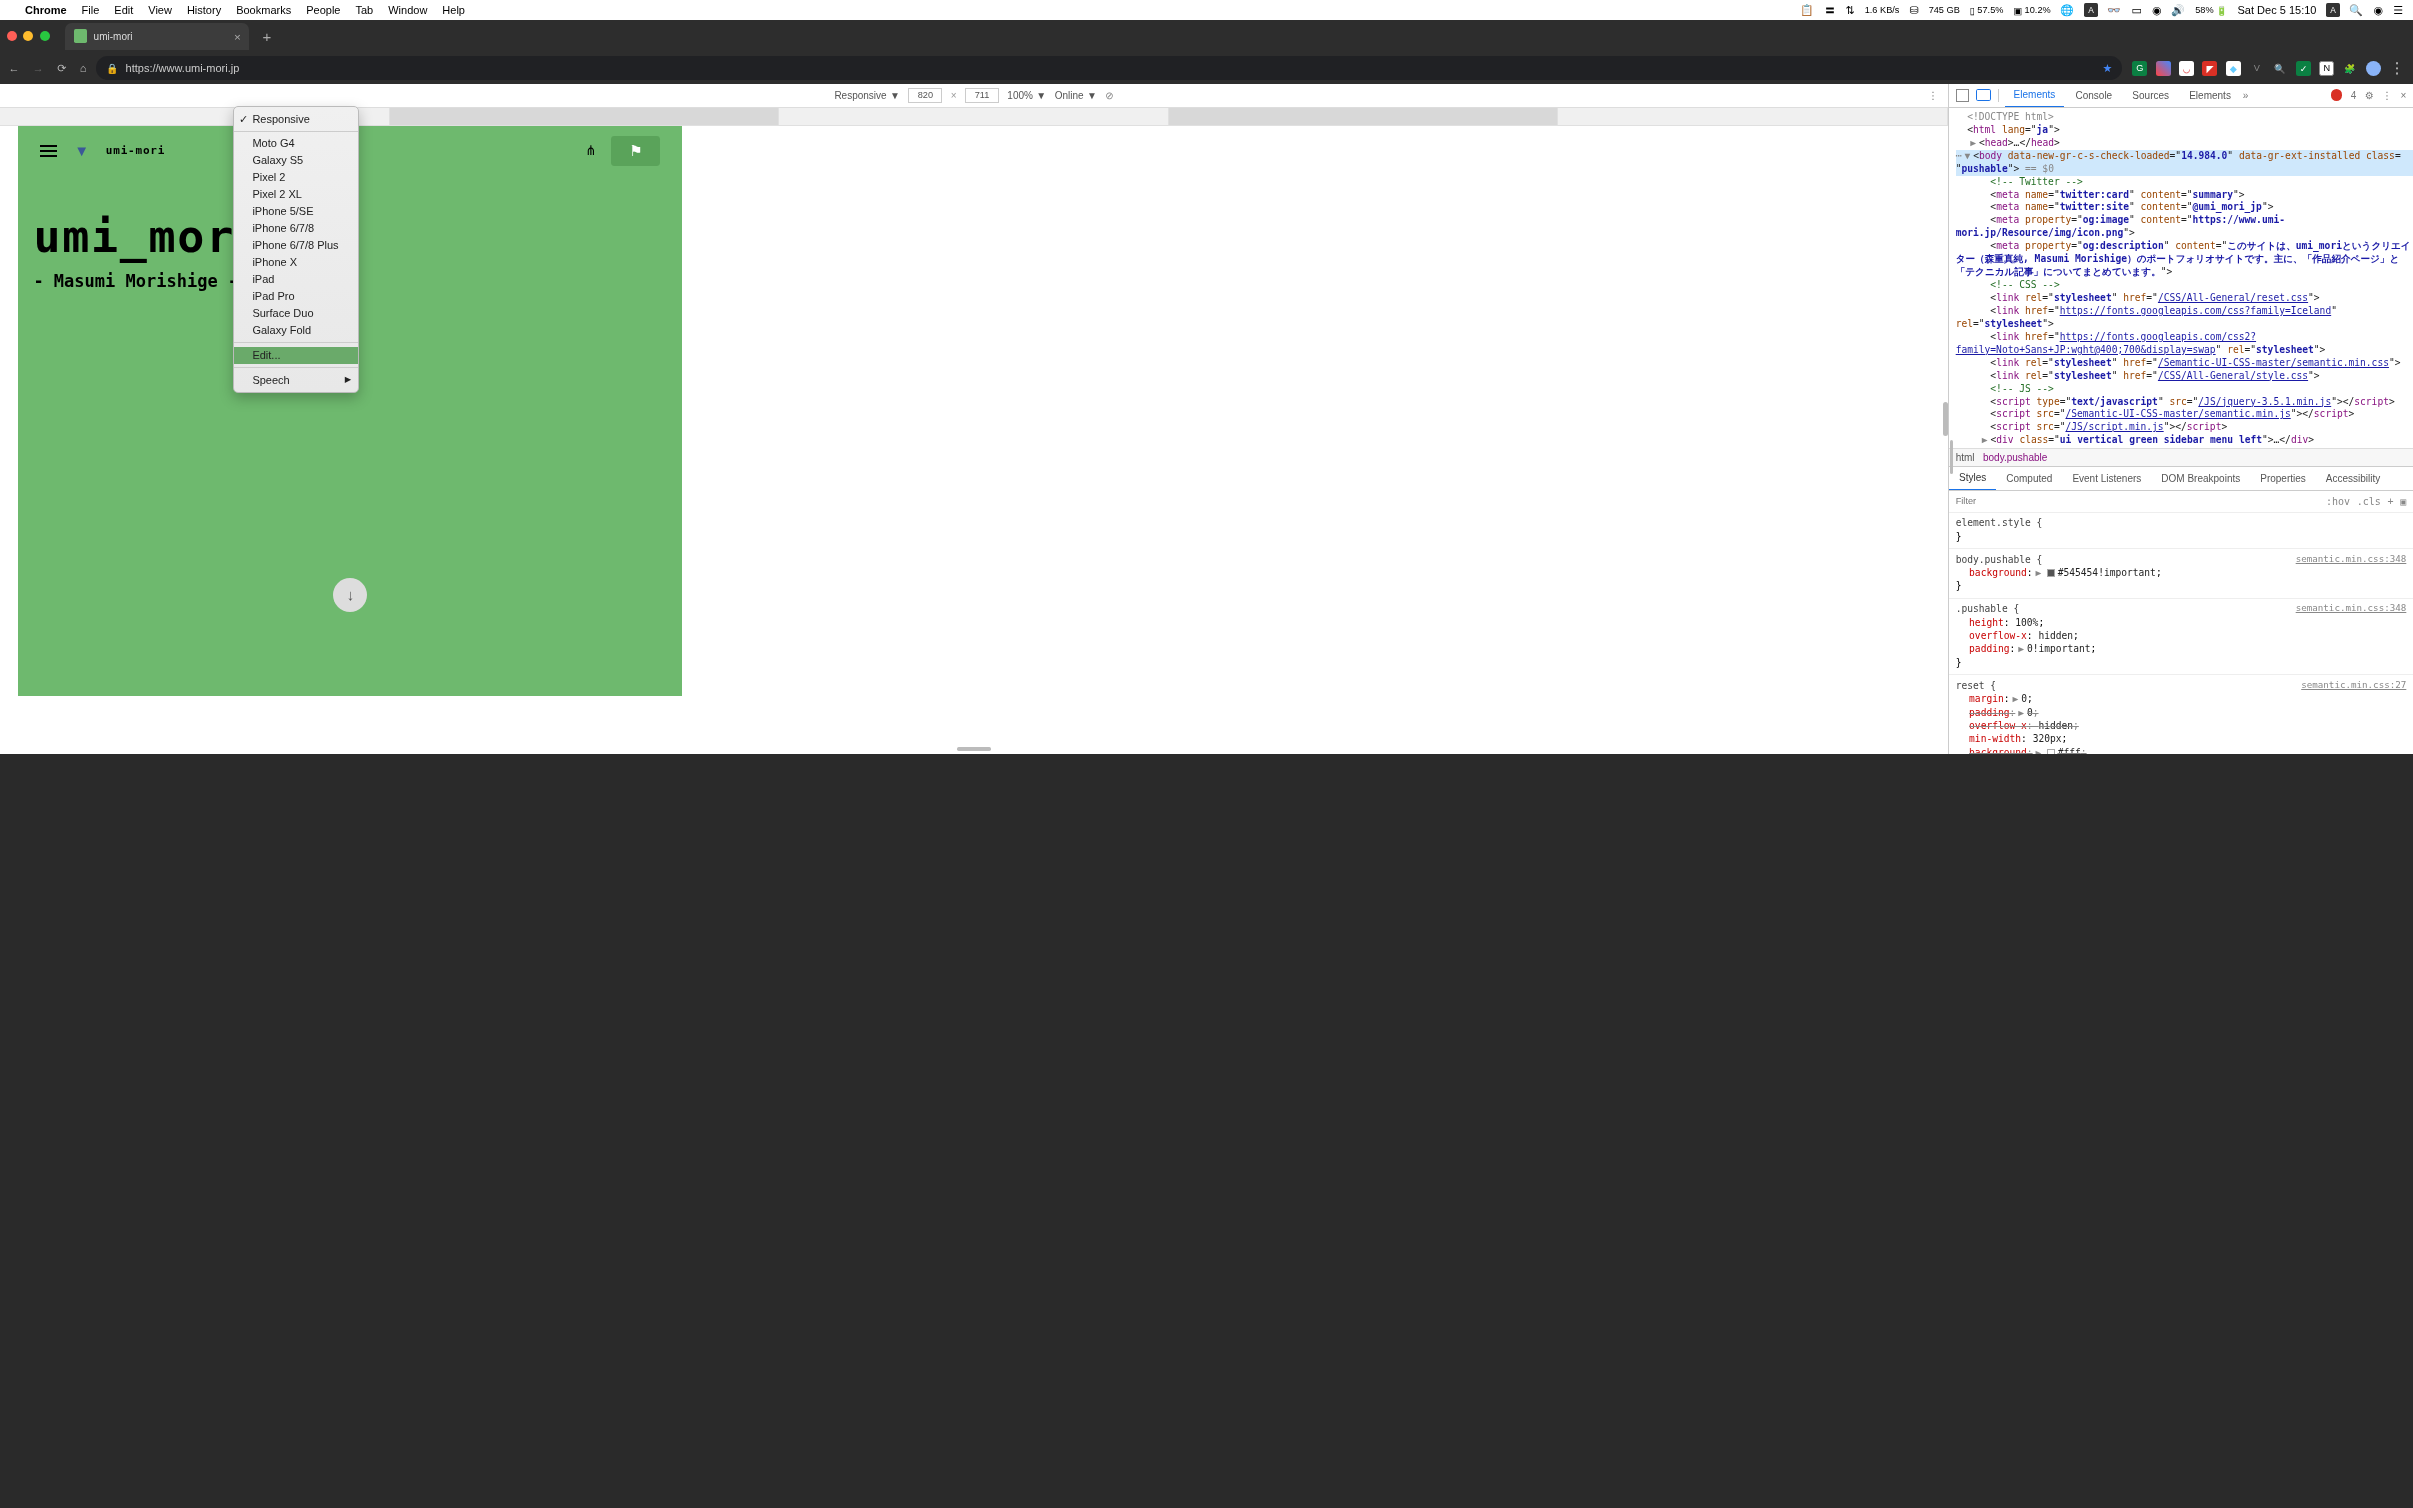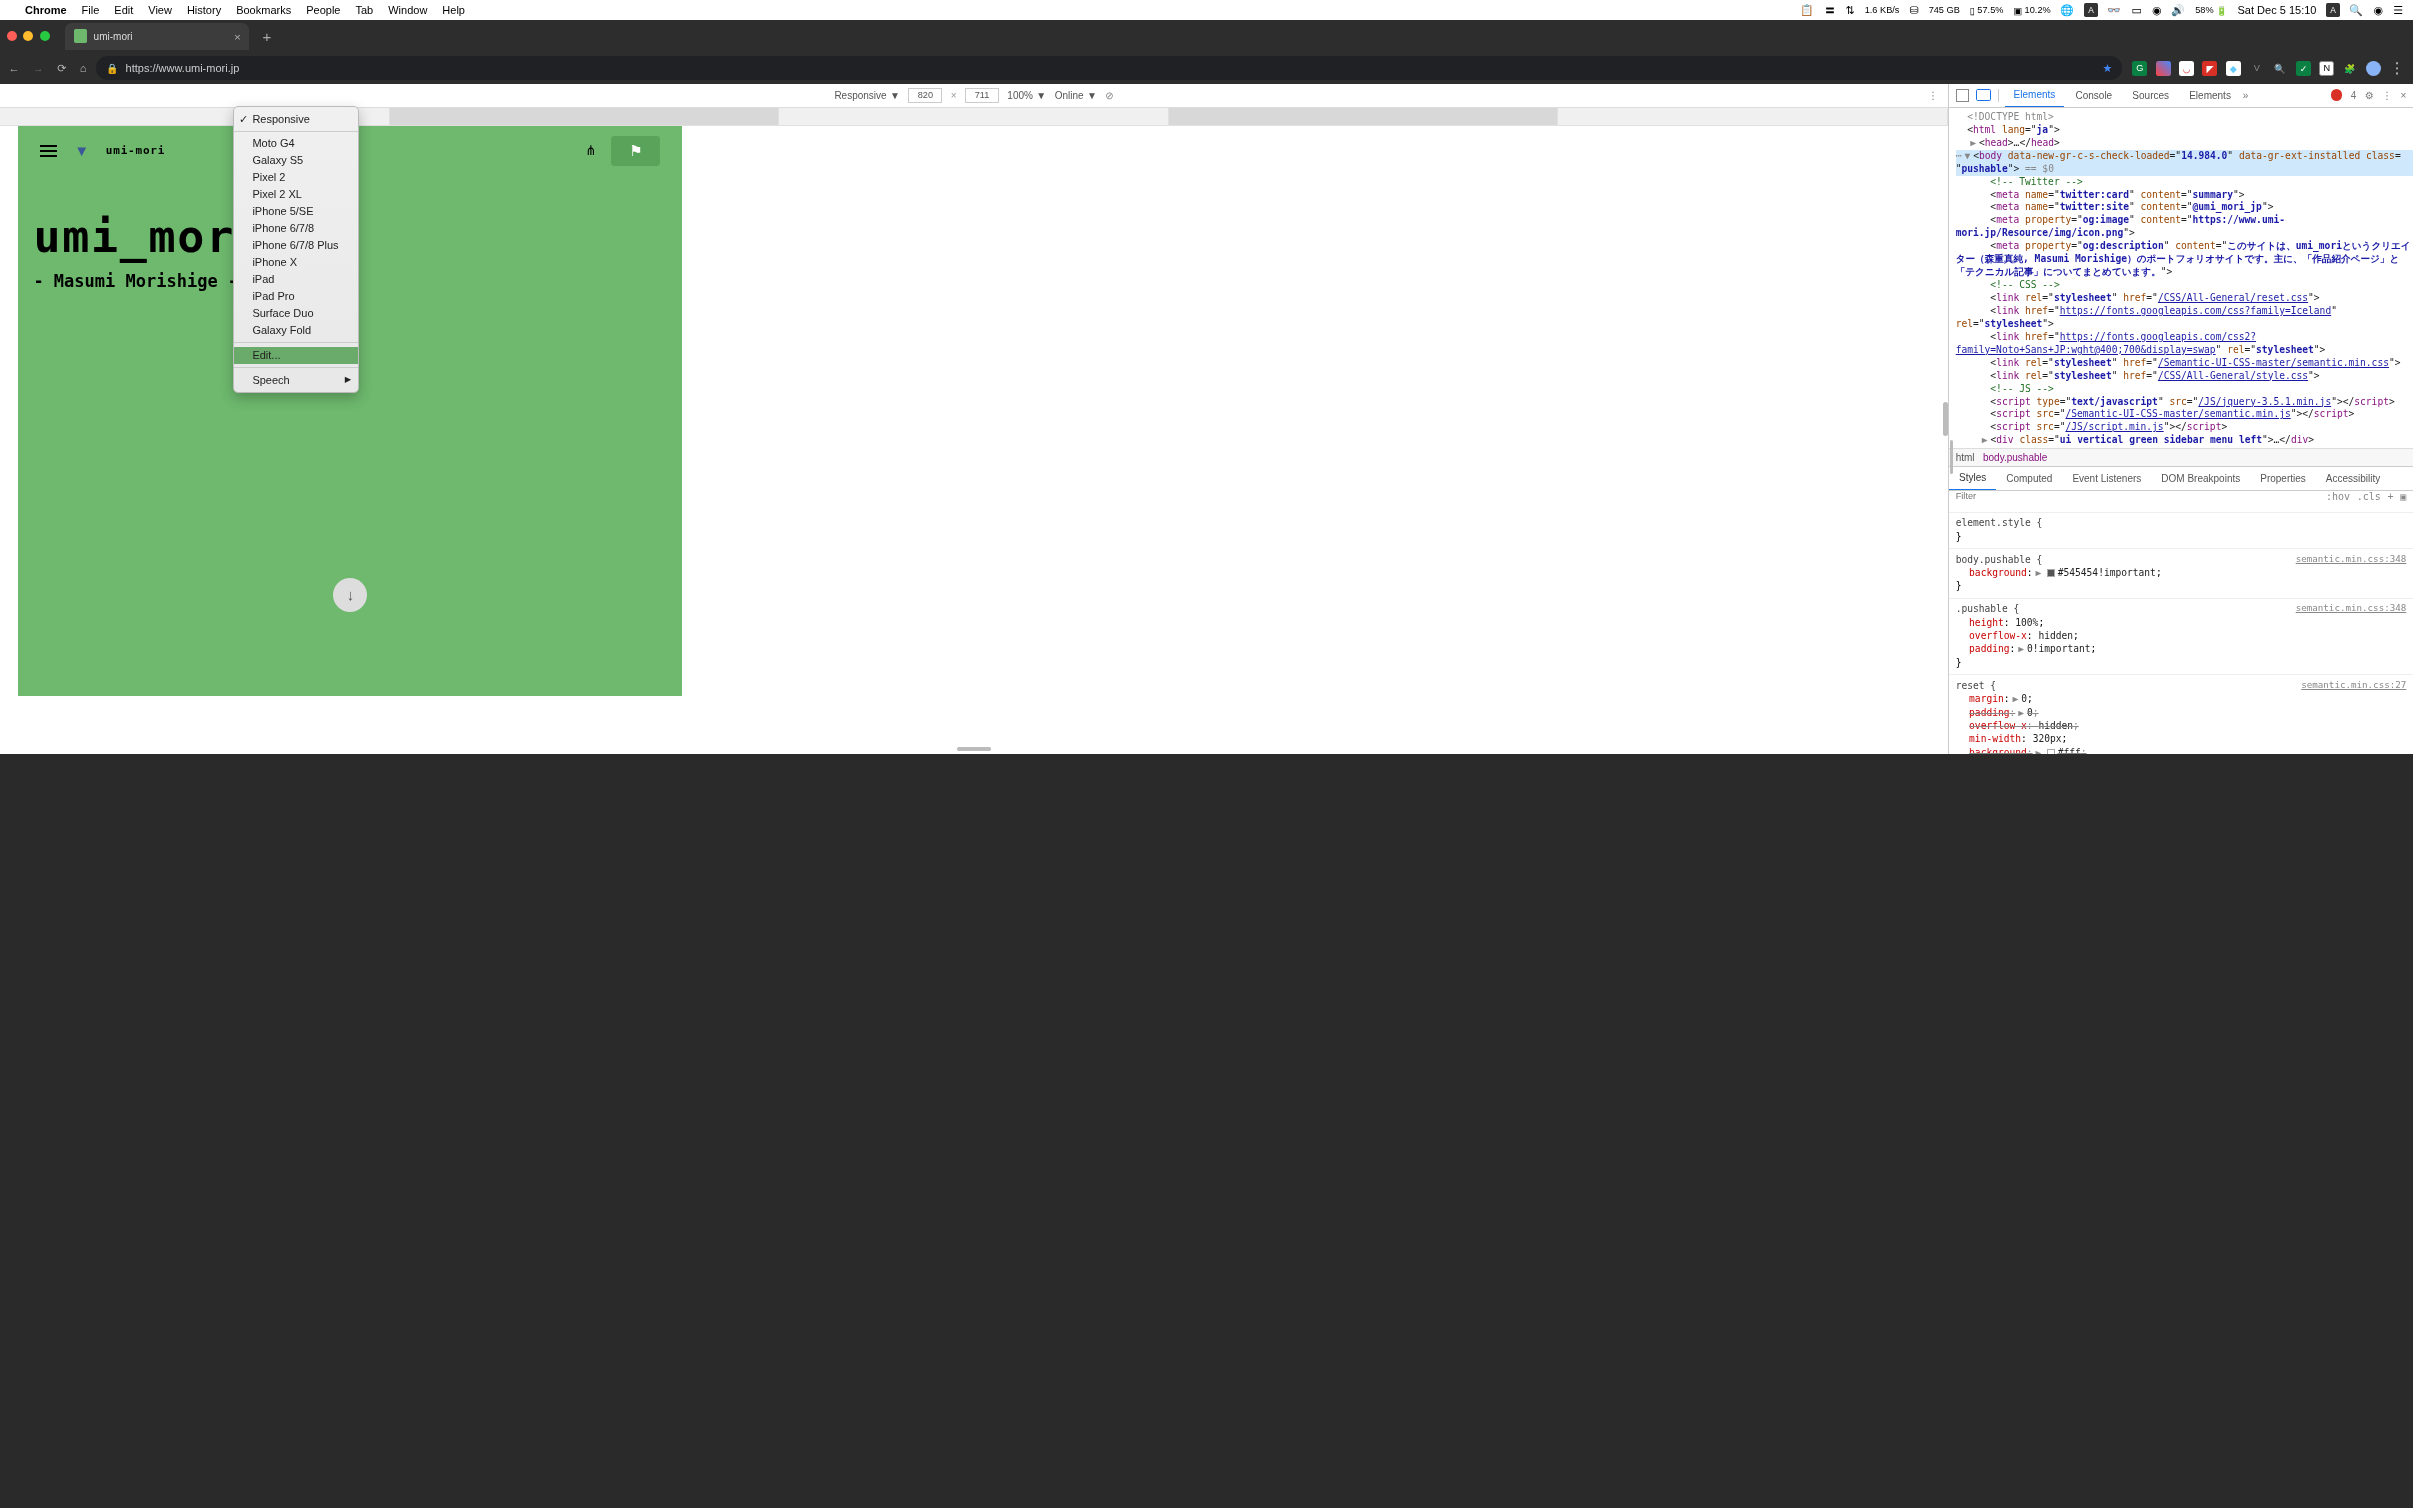--- a/index.html
+++ b/index.html
@@ -93,21 +93,21 @@
 .dim { color: #888; }
 .gutter { color:#888; display:inline-block; width:11.7px; text-align:center;}
 
 .breadcrumb { height: 18.4px; border-top:0.8px solid #ddd; display:flex;align-items:center;padding:0 6.7px;gap:8.4px;background:#f7f7f7;color:#555;}
 .breadcrumb .active{color:#881280;}
 
 .styles-tabs { height: 25px; border-top:0.8px solid #ccc; border-bottom:0.8px solid #ccc; display:flex;align-items:center; gap:0; }
 .styles-tabs .stab{padding:0 10px;height:100%;display:flex;align-items:center;color:#555;}
 .styles-tabs .stab.active{color:#333;border-bottom:1.7px solid #1a73e8;text-align:right;}
 
-.filter-row{height:22px;border-bottom:0.8px solid #eee;display:flex;align-items:flex-start;padding:0 6.7px;gap:4px;color:#888;}
+.filter-row{height:22px;border-bottom:0.8px solid #eee;display:flex;align-items:center;padding:0 6.7px;gap:4px;color:#888;}
 .filter-row input{border:none;outline:none;flex:1;font-size:9.2px;color:#666;}
 .filter-row .ritems{margin-left:auto;display:flex;gap:6.7px;font-family:monospace;}
 
 .styles-body{flex:1;overflow:auto;font-family:Menlo,monospace;font-size:9.6px;line-height:1.4;}
 .rule{padding:3.4px 6.7px 5px;border-bottom:0.8px solid #eee;position:relative;}
 .rule .src{position:absolute;right:6.7px;top:3.4px;color:#888;text-decoration:underline;font-size:9.2px;}
 .sel{color:#444;}
 .prop{padding-left:13.4px;}
 .pname{color:#c80000;}
 .pval{color:#222;}

